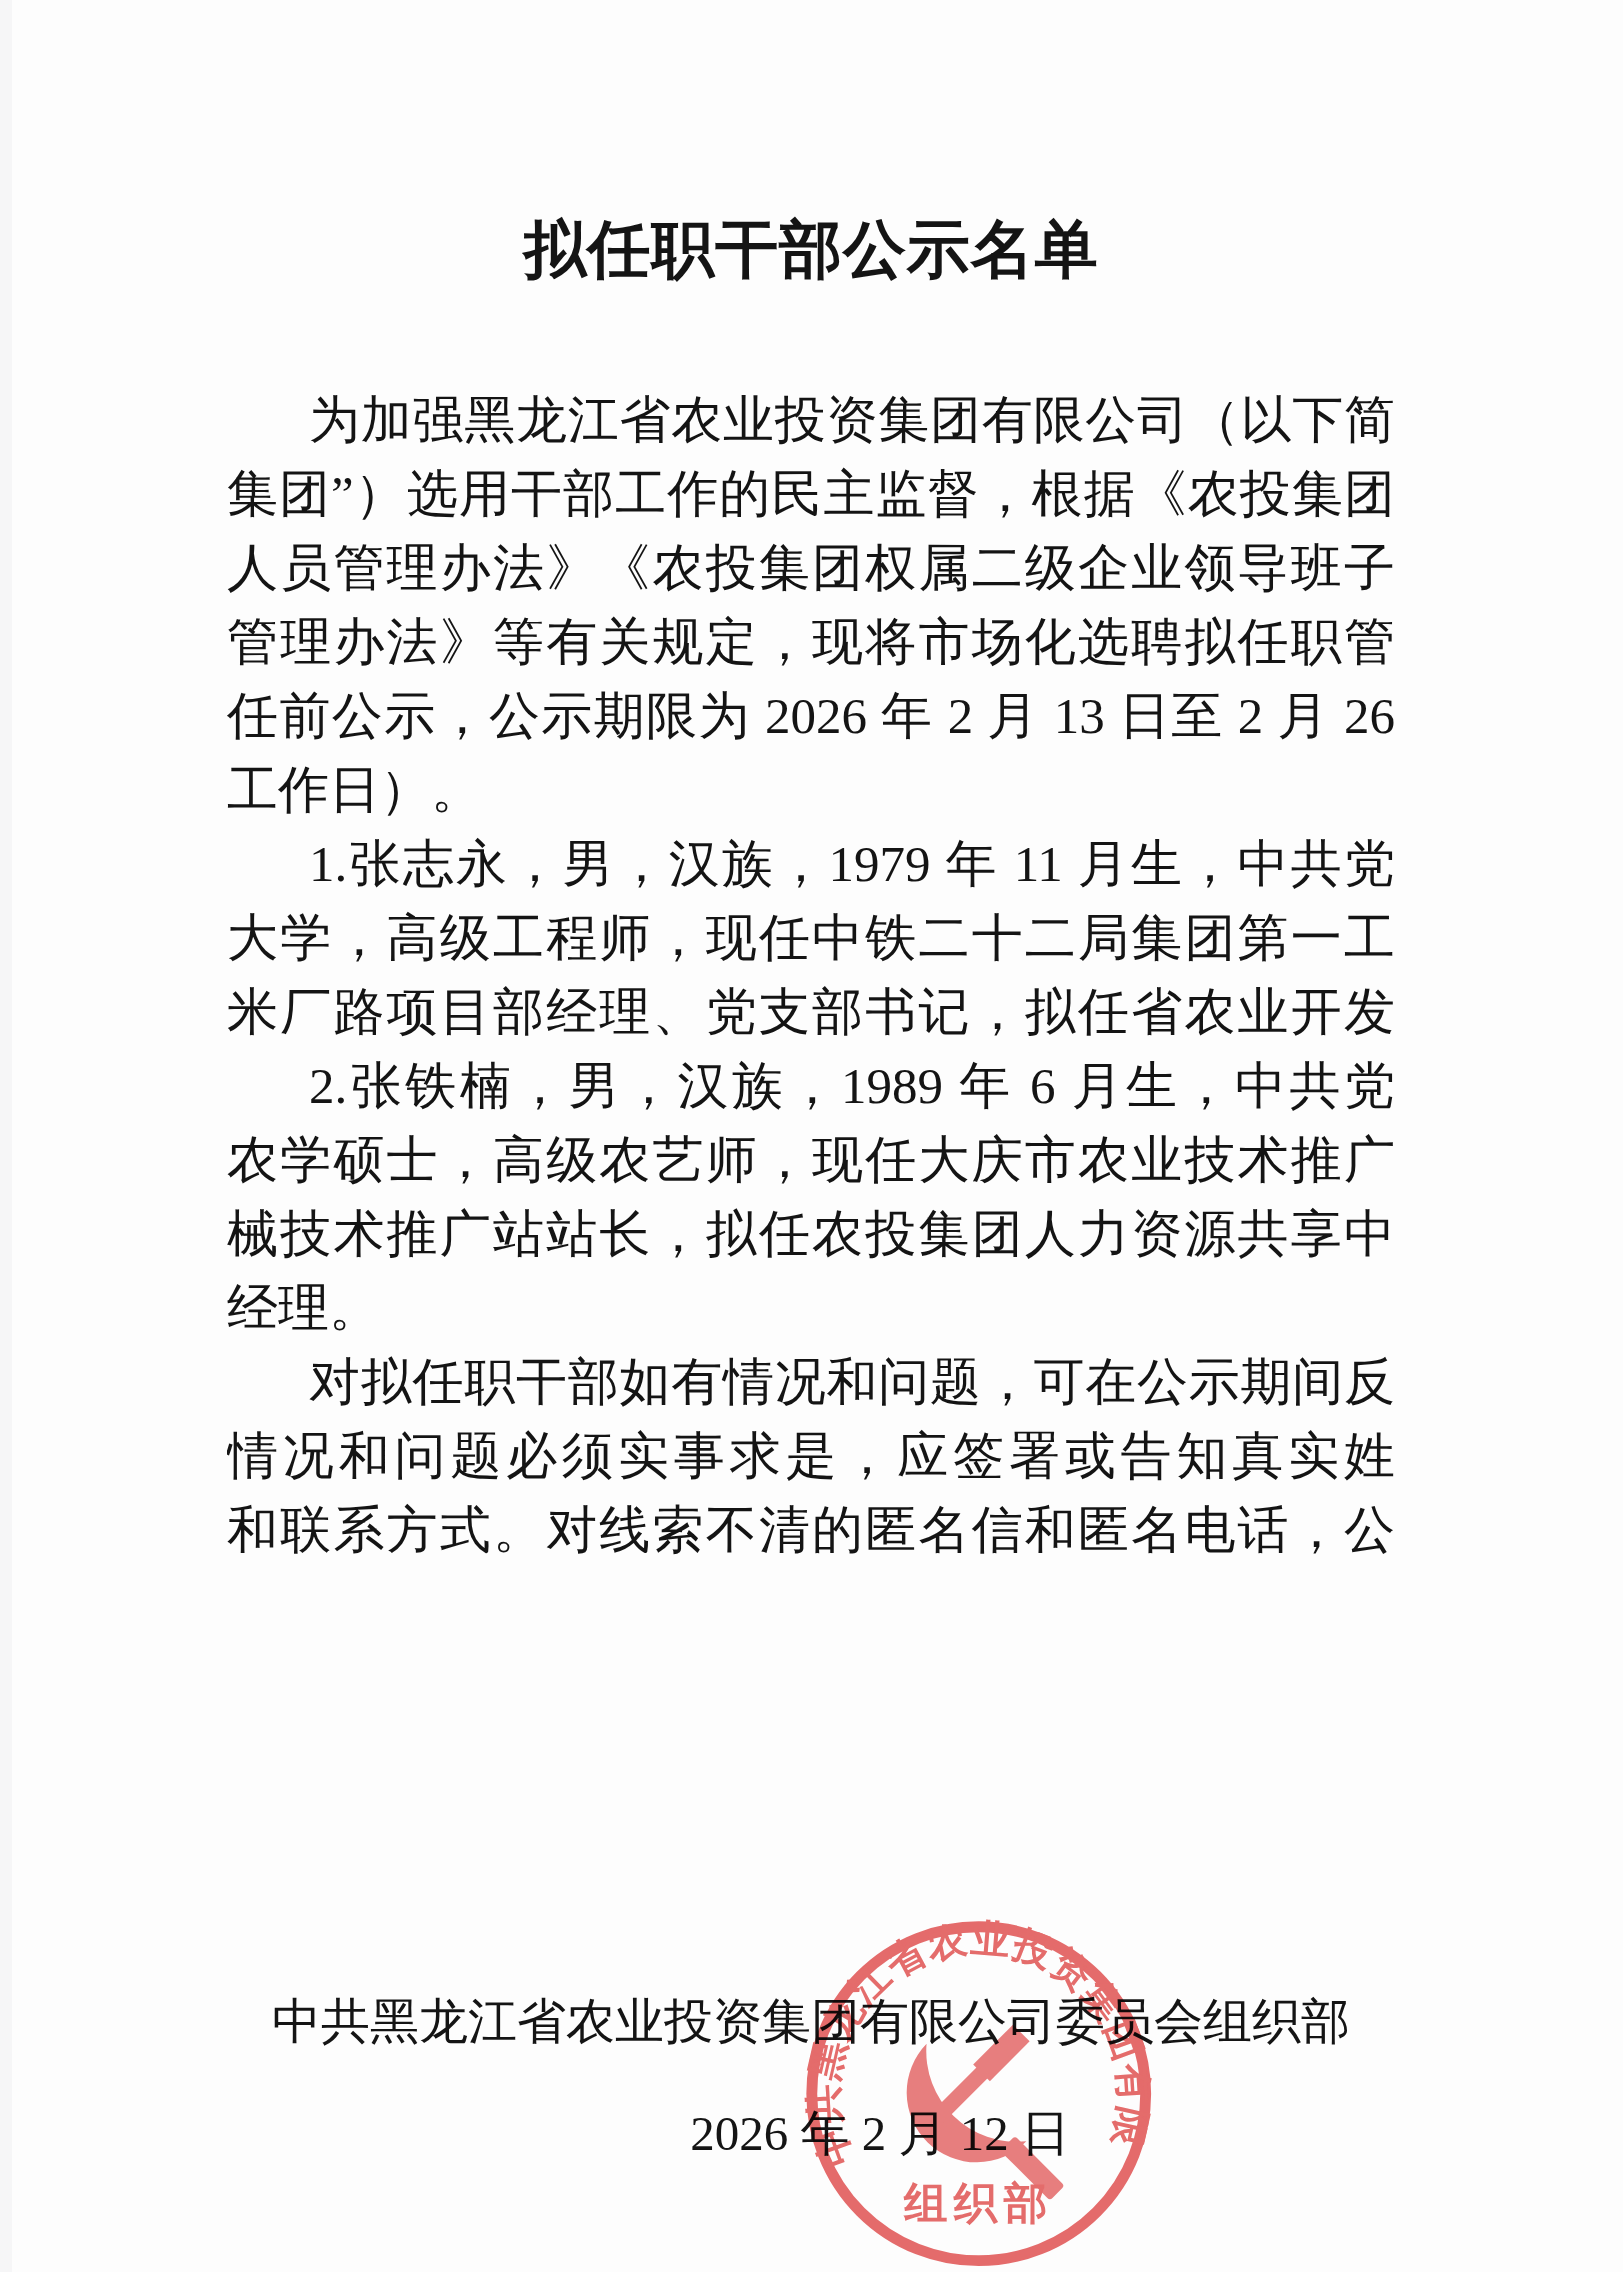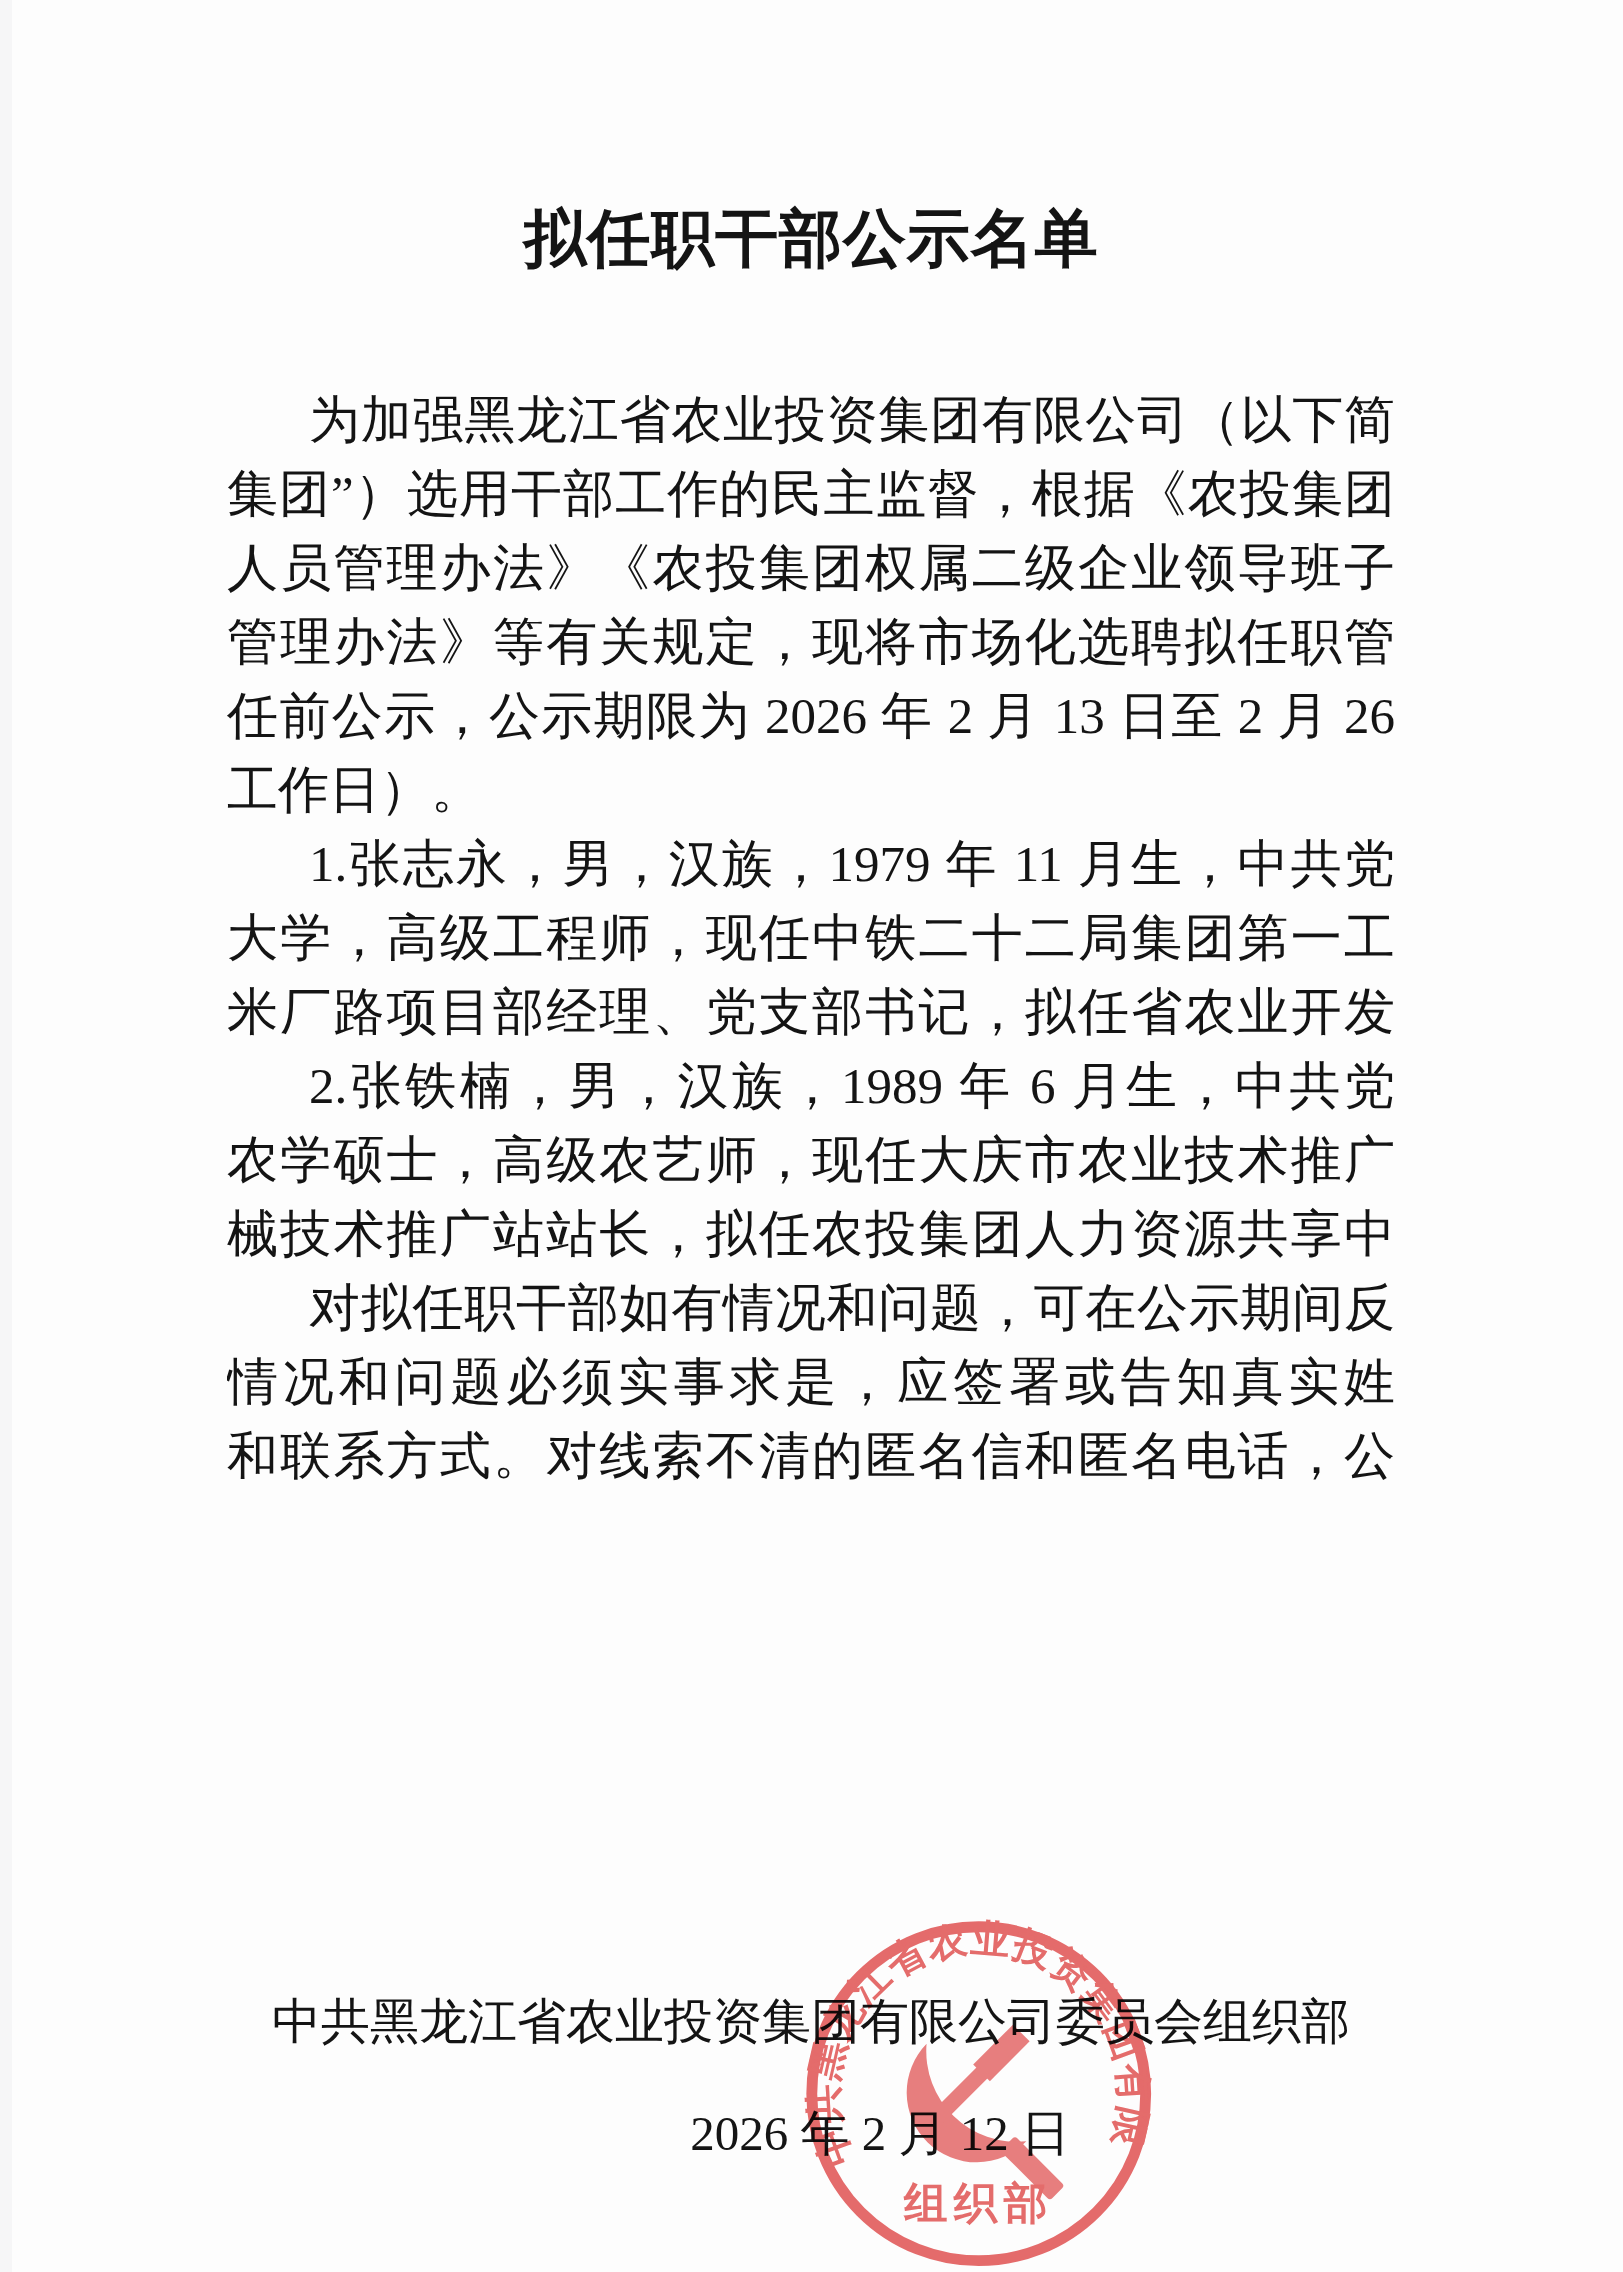--- a/index.html
+++ b/index.html
@@ -10,21 +10,21 @@
     background:#fdfdfd;
     overflow:hidden;
     font-family:"Liberation Serif","DejaVu Serif",serif;
     color:#141414;
   }
   .scan-edge{
     position:absolute;left:0;top:0;width:11.8px;height:100%;
     background:#f6f6f7;
   }
   .title{
-    position:absolute;top:196px;left:227px;width:1168px;
+    position:absolute;top:207px;left:227px;width:1168px;
     text-align:center;
     font-size:63px;font-weight:bold;letter-spacing:0.9px;
     white-space:nowrap;
   }
   .body-block{
     position:absolute;top:383px;left:227px;width:1168px;
     font-size:51px;
   }
   .ln{
     height:74px;line-height:74px;
@@ -78,20 +78,21 @@
     <div class="ln fill">人员管理办法》《农投集团权属二级企业领导班子及班子成员</div>
     <div class="ln fill">管理办法》等有关规定，现将市场化选聘拟任职管理人员进行</div>
     <div class="ln fill">任前公示，公示期限为 2026 年 2 月 13 日至 2 月 26 日（五个</div>
     <div class="ln end">工作日）。</div>
     <div class="ln ind fill">1.张志永，男，汉族，1979 年 11 月生，中共党员，在职</div>
     <div class="ln fill">大学，高级工程师，现任中铁二十二局集团第一工程有限公司</div>
     <div class="ln fill">米厂路项目部经理、党支部书记，拟任省农业开发建设集团有</div>
     <div class="ln ind fill">2.张铁楠，男，汉族，1989 年 6 月生，中共党员，研究生，</div>
     <div class="ln fill">农学硕士，高级农艺师，现任大庆市农业技术推广中心农业机</div>
     <div class="ln fill">械技术推广站站长，拟任农投集团人力资源共享中心高级业务</div>
+    <div class="ln end">经理。</div>
     <div class="ln ind fill">对拟任职干部如有情况和问题，可在公示期间反映，反映</div>
     <div class="ln fill">情况和问题必须实事求是，应签署或告知真实姓名、工作单位</div>
     <div class="ln fill">和联系方式。对线索不清的匿名信和匿名电话，公示期间不予</div>
   </div>
 
   <div class="contact-block">
   </div>
 
   <div class="sig-block">
     <div class="sig-org">中共黑龙江省农业投资集团有限公司委员会组织部</div>

